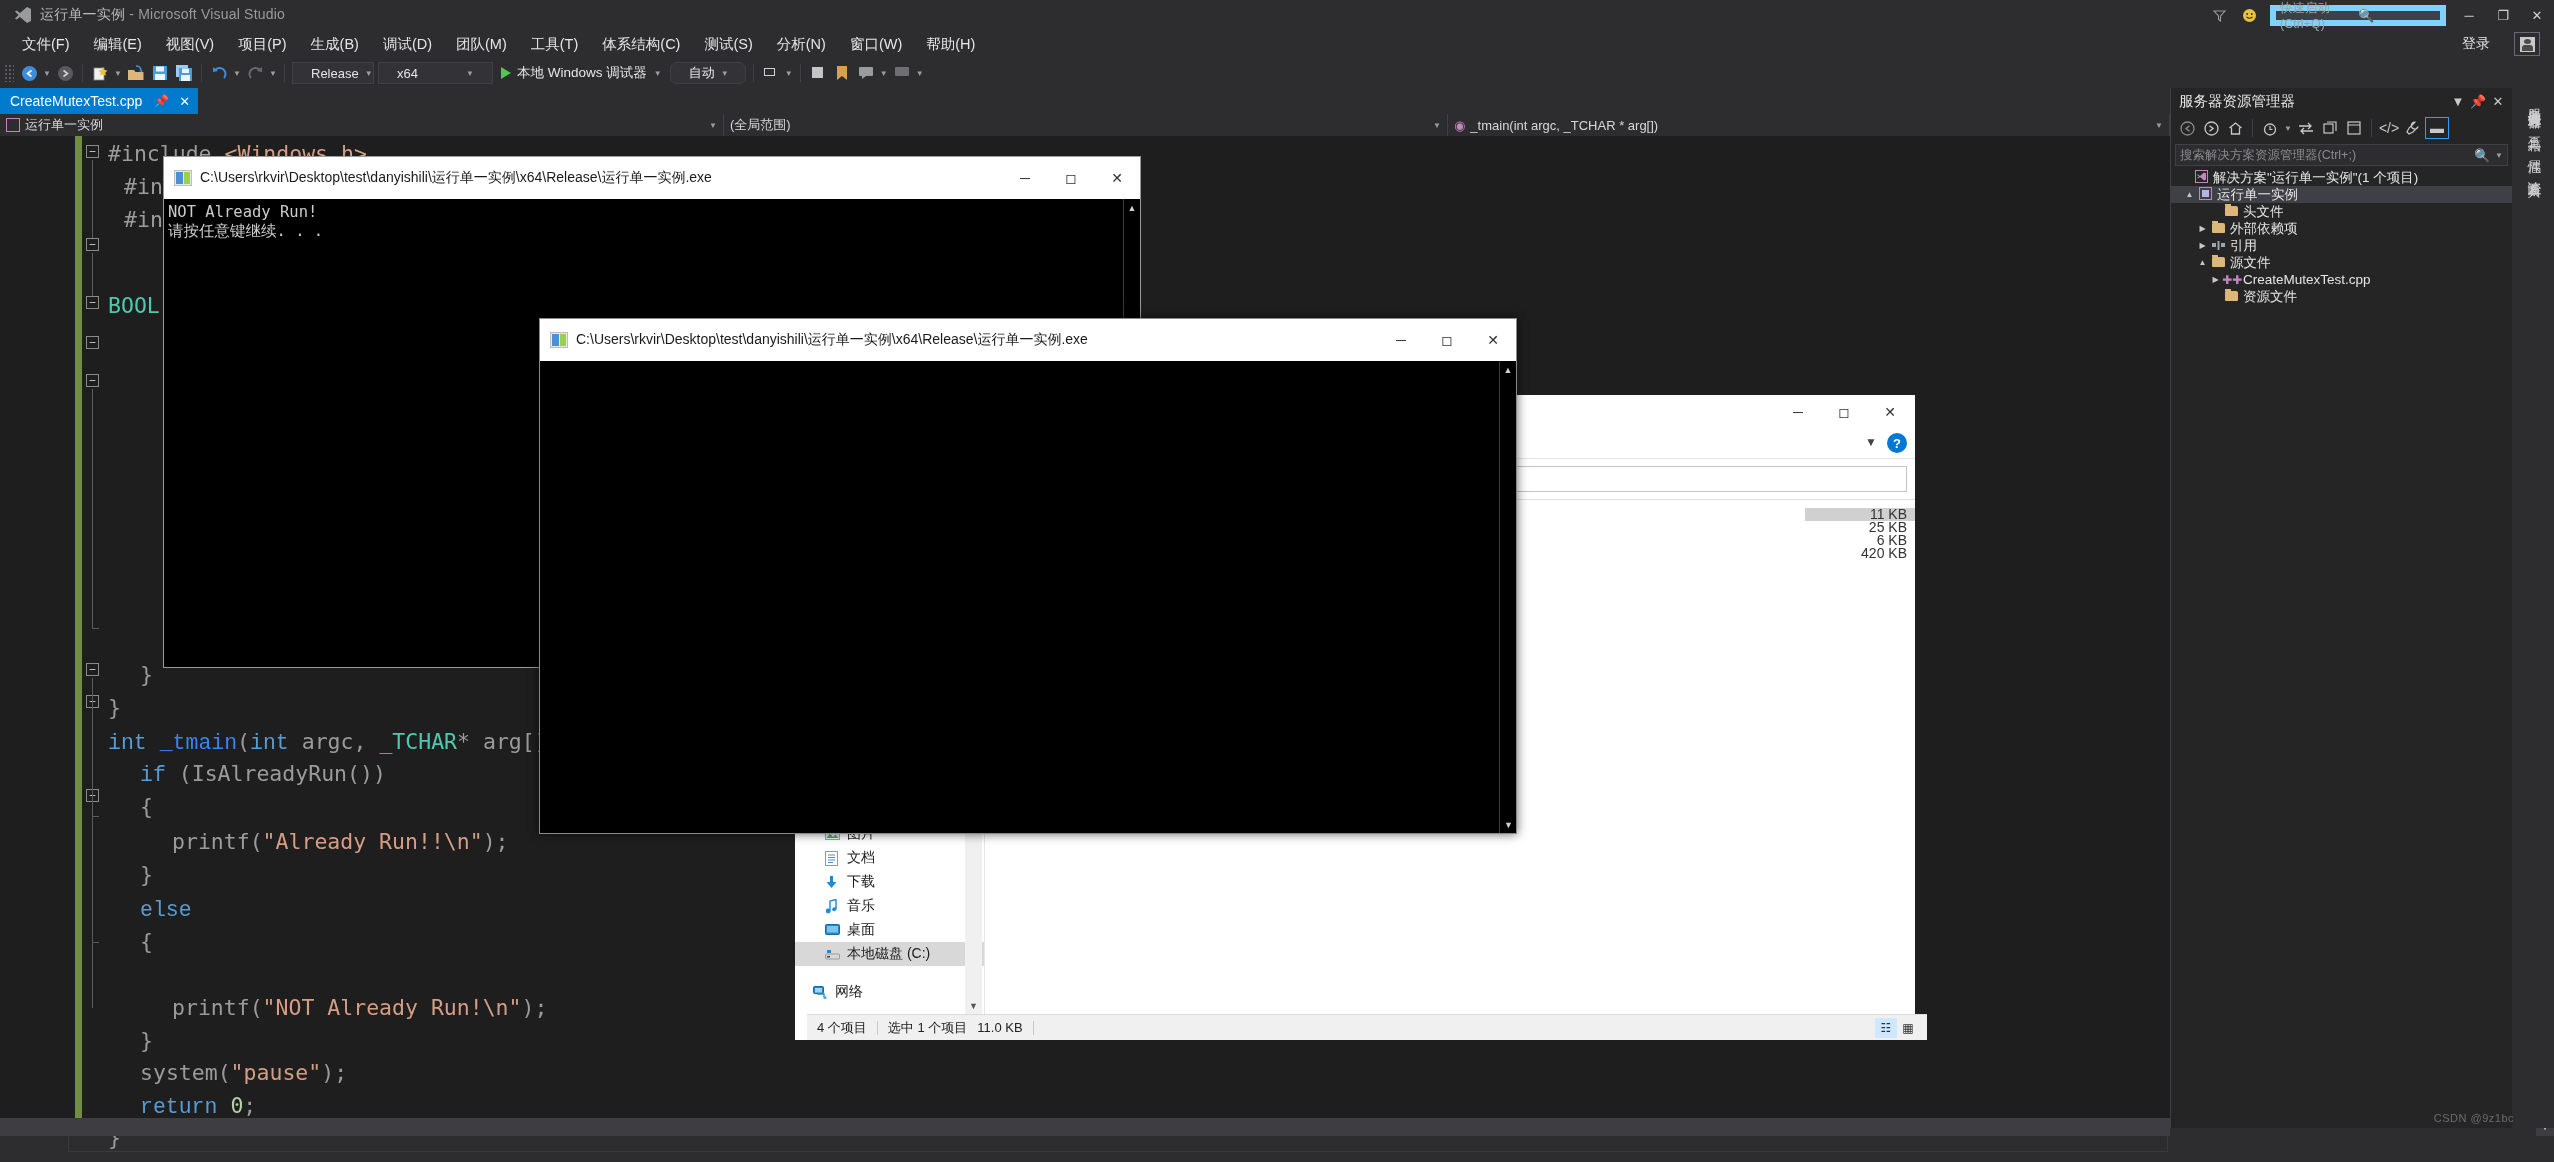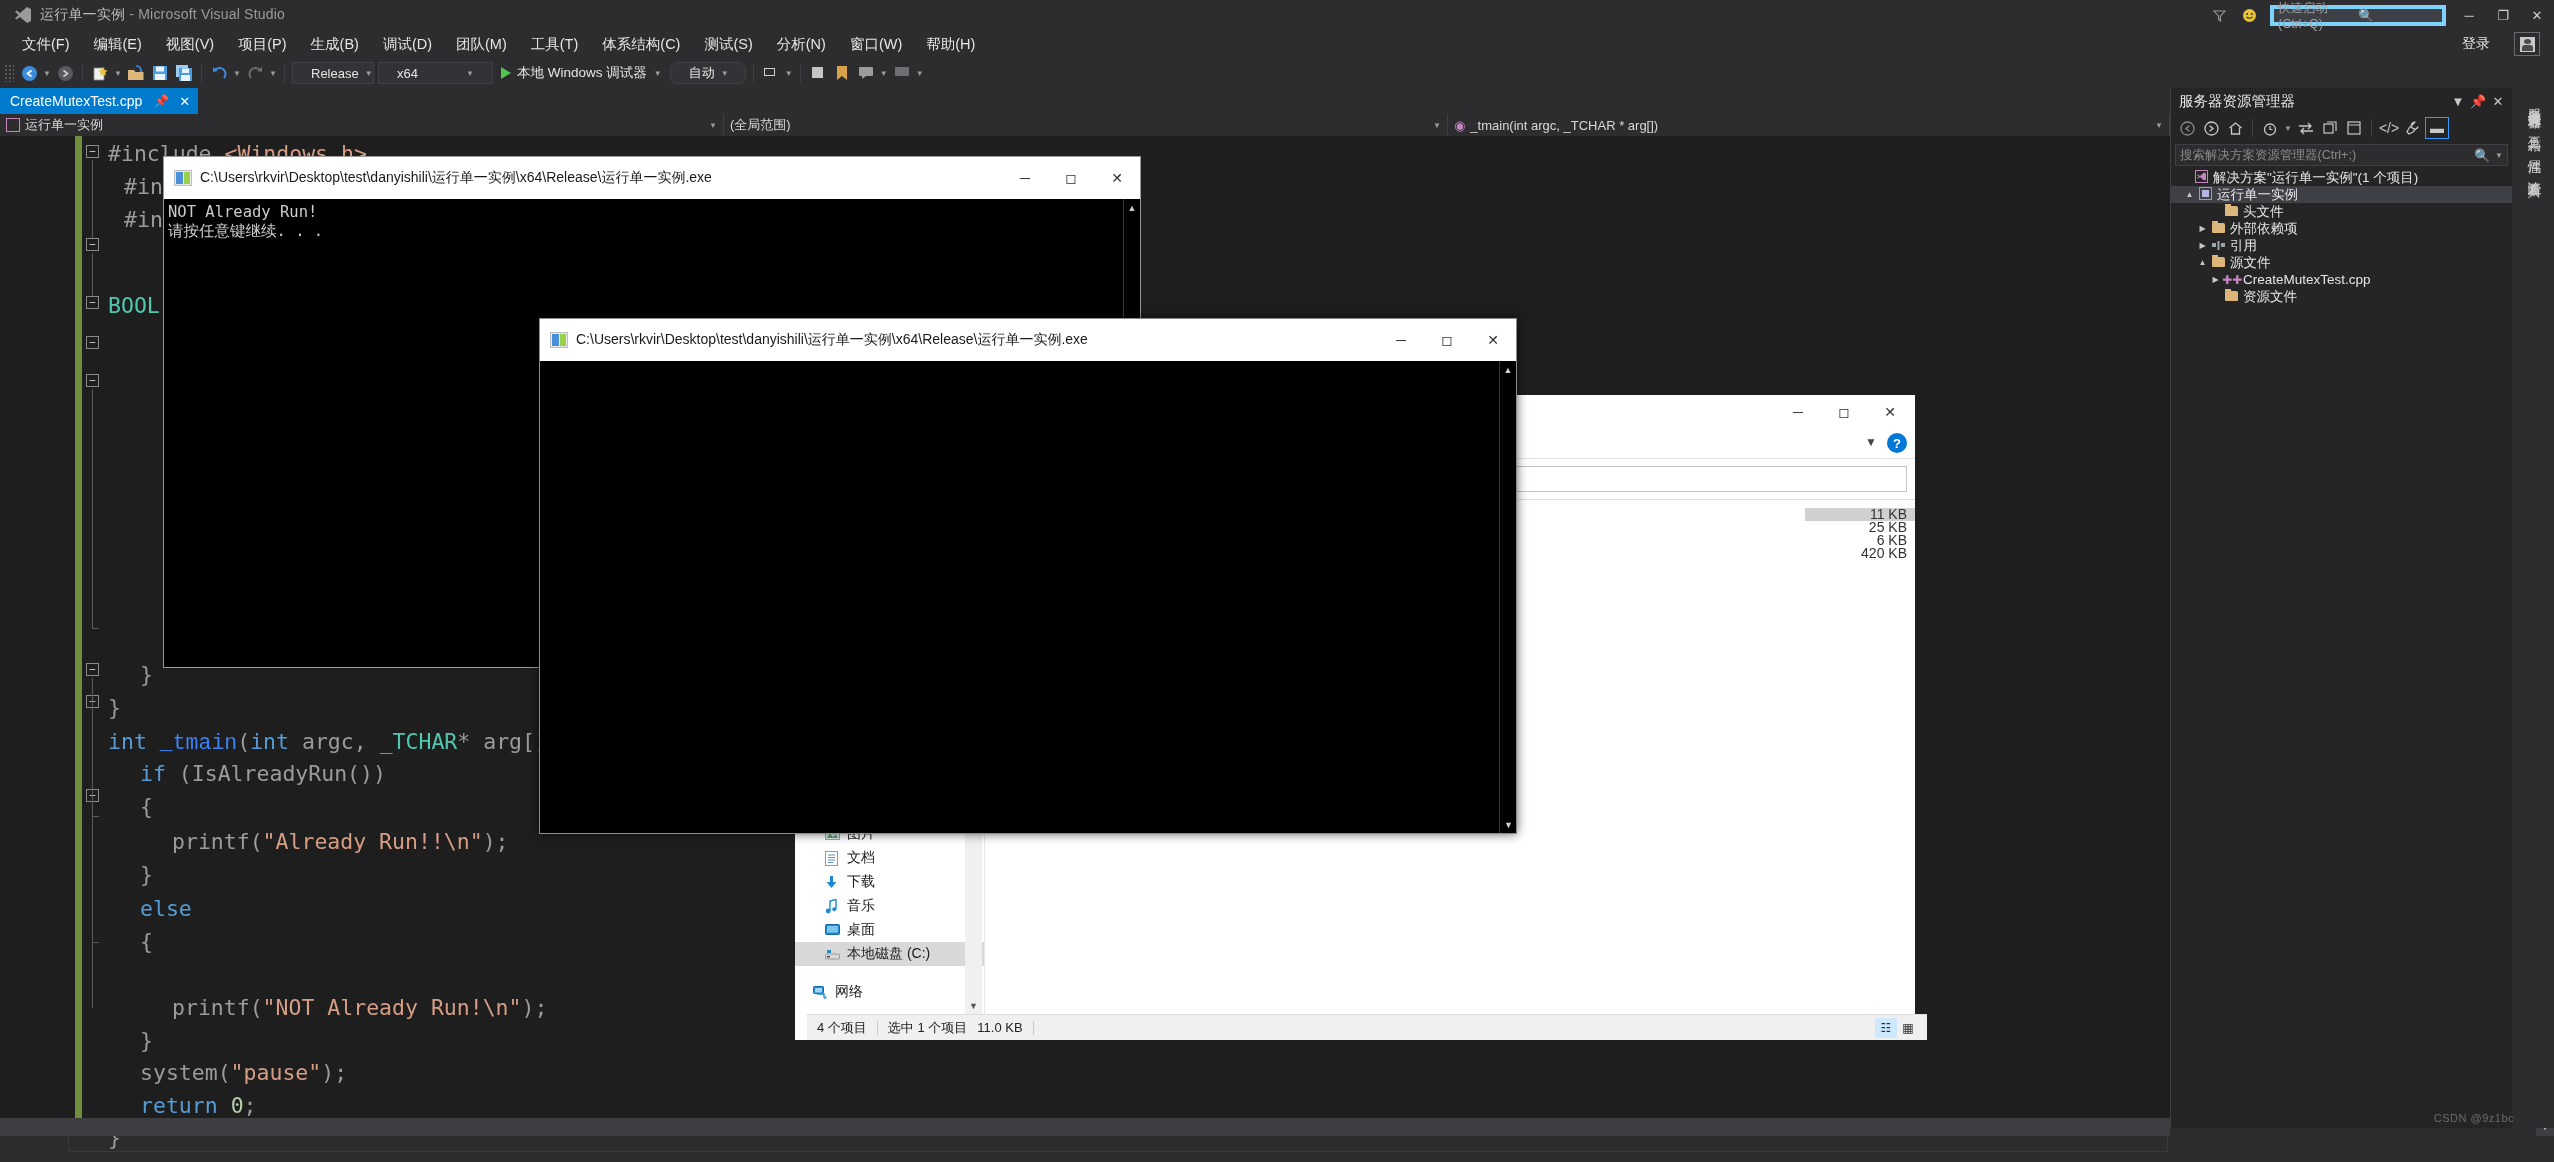--- a/index.html
+++ b/index.html
@@ -15,21 +15,21 @@
   .vs-titlebar {
     position: absolute; top: 0; left: 0; width: 2554px; height: 30px;
     background: #2d2d30; display: flex; align-items: center;
   }
   .vs-logo { width: 30px; height: 22px; margin-left: 8px; display:flex; align-items:center; justify-content:center; }
   .vs-title-text { color: #999a9b; font-size: 14px; margin-left: 2px; letter-spacing: .2px; }
   .vs-title-text .proj { color: #b9babb; }
   .titlebar-right { position: absolute; right: 0; top: 0; height: 30px; display: flex; align-items: center; }
   .tb-icon { width: 30px; height: 26px; display: flex; align-items: center; justify-content: center; color: #9a9b9c; font-size: 14px; }
   .quick-launch {
-    width: 176px; height: 21px; background: #3f3f46; border: 4px solid #7dd3fc;
+    width: 176px; height: 21px; background: #3f3f46; border: 6px solid #7dd3fc;
     display: flex; align-items: center; padding: 0 4px; margin: 0 6px;
   }
   .quick-launch span { color: #a0a1a2; font-size: 12.5px; flex: 1; }
   .quick-launch .ql-search { color: #c8c8c8; font-size: 13px; }
   .win-btn { width: 34px; height: 30px; display: flex; align-items: center; justify-content: center; color: #d0d0d0; font-size: 13px; }
 
   
   .vs-menubar {
     position: absolute; top: 30px; left: 0; width: 2100px; height: 28px;
     background: #2d2d30; display: flex; align-items: center; padding-left: 10px;
@@ -95,21 +95,21 @@
   .code-area { position:absolute; left:108px; top:0; right:0; bottom:0; }
   .cline { position:absolute; left:0; height:31px; line-height:31px; font-size:21.5px; white-space:pre; color:#d4d4d4; }
   .fold {
     position:absolute; width:13px; height:13px; border:1px solid #8a8a8a; color:#c8c8c8;
     font-size:11px; line-height:11px; text-align:center; background:#1e1e1e;
   }
   .vline { position:absolute; width:1px; background:#5a5a5a; }
   .hline { position:absolute; height:1px; background:#5a5a5a; }
   .k-pre { color:#9b9b9b; }      
   .k-inc { color:#d69d85; }      
-  .k-blue { color:#569cd6; }
+  .k-blue { color:#569cd6;font-family:Liberation Mono, monospace; }
   .k-type { color:#4ec9b0; }
   .k-fn { color:#3b82f6;font-family:Liberation Mono, monospace; }
   .k-str { color:#d69d85; }
   .k-num { color:#b5cea8; }
   .k-txt { color:#d4d4d4; }
   .k-plain { color:#9b9b9b; }
   .cur-line { position:absolute; left:0; right:0; height:31px; border:1px solid #3a3a3a; }
 
   
   .ed-vscroll { position:absolute; right:0; top:136px; width:18px; height:1000px; background:#3e3e42; }

